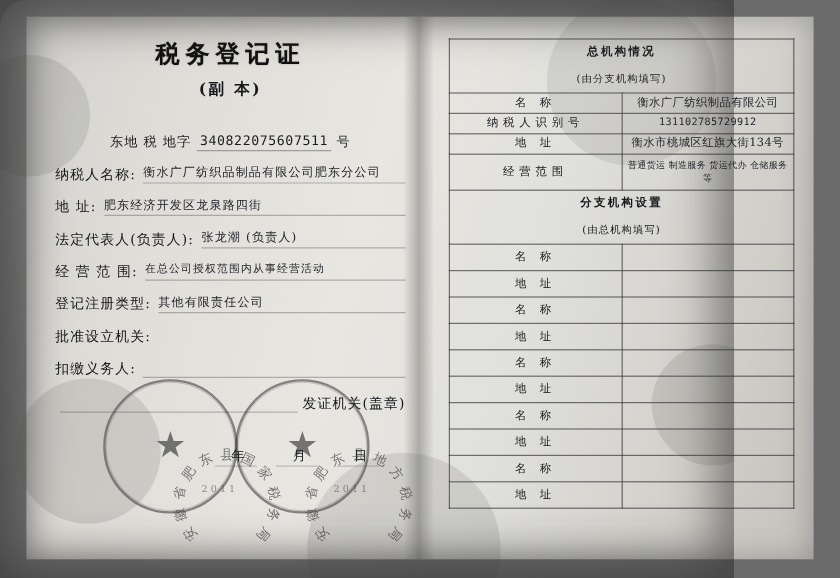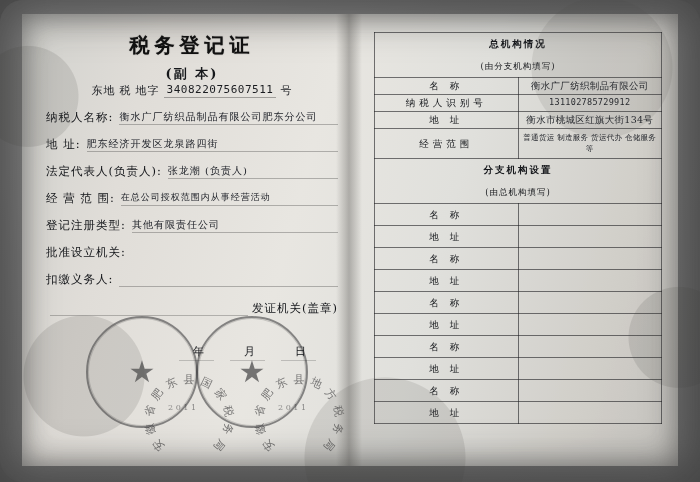--- a/index.html
+++ b/index.html
@@ -10,21 +10,21 @@
   body {
     width: 700px;
     height: 482px;
     overflow: hidden;
     font-family: "DejaVu Sans", "Liberation Sans", sans-serif;
   }
 
   
   #scan {
     position: relative;
-    width: 700px;
+    width: 612px;
     height: 482px;
     background:
       radial-gradient(ellipse at 30% 20%, #8d8d8d 0%, #7a7a7a 40%, #6a6a6a 100%);
     border-radius: 23px;
   }
 
   
   .paper {
     position: absolute;
     left: 22px;
@@ -91,21 +91,21 @@
   .cert-sub {
     text-align: center;
     font-family: "DejaVu Serif", "Liberation Serif", serif;
     font-weight: 700;
     font-size: 13px;
     letter-spacing: 2px;
     margin-top: 6px;
     color: #15171a;
   }
   .num-line {
-    margin-top: 0;
+    margin-top: 28px;
     display: flex;
     align-items: flex-end;
     justify-content: center;
     font-size: 11px;
     gap: 4px;
     color: #1a1c20;
   }
   .num-line .hand {
     font-family: "DejaVu Serif", "Liberation Serif", serif;
     color: #1b1d22;

